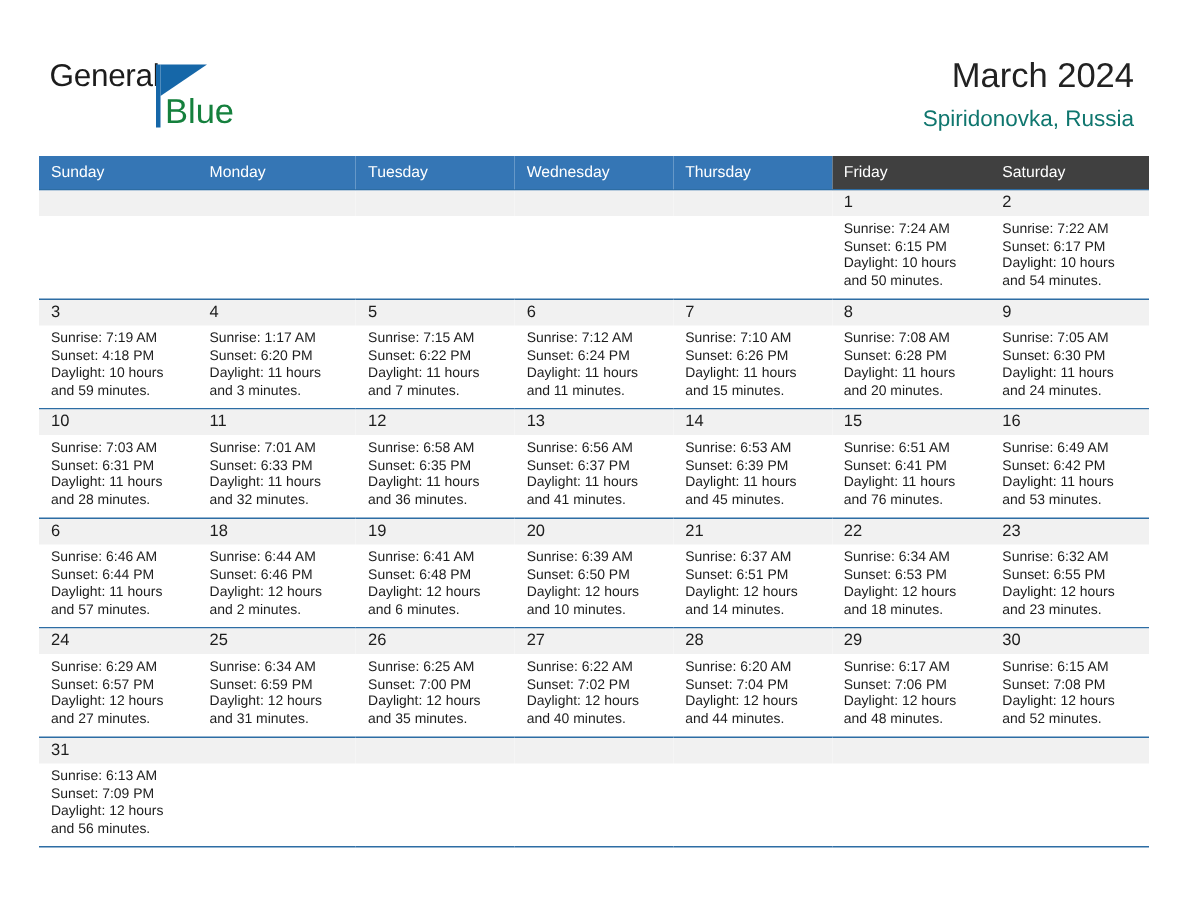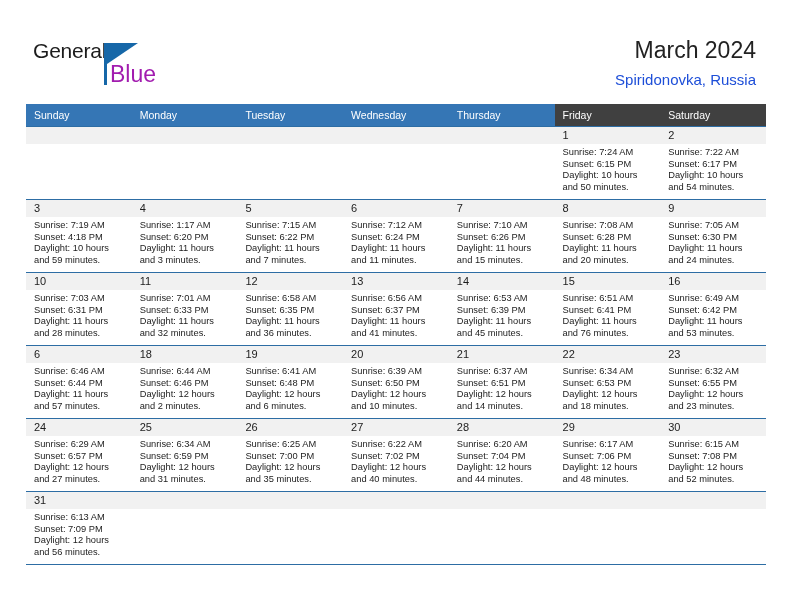--- a/index.html
+++ b/index.html
@@ -60,38 +60,38 @@
     top: 4px;
     width: 3px;
     height: 42px;
     background: #1667a8;
   }
   .logo-blue {
     position: absolute;
     left: 77px;
     top: 22px;
     font-size: 23px;
-    color: #a21caf;
+    color: #15803d;
     font-family: "Liberation Sans", sans-serif;
   }
   .title-block {
     position: absolute;
     right: 36px;
     top: 34px;
     text-align: right;
   }
   .cal-title {
     font-size: 23px;
     color: #222222;
     line-height: 32px;
     white-space: nowrap;
   }
   .cal-subtitle {
     font-size: 15px;
-    color: #1d4ed8;
+    color: #0f766e;
     line-height: 20px;
     margin-top: 4px;
     white-space: nowrap;
   }
 
   
   .calendar {
     position: absolute;
     left: 26px;
     top: 104px;

